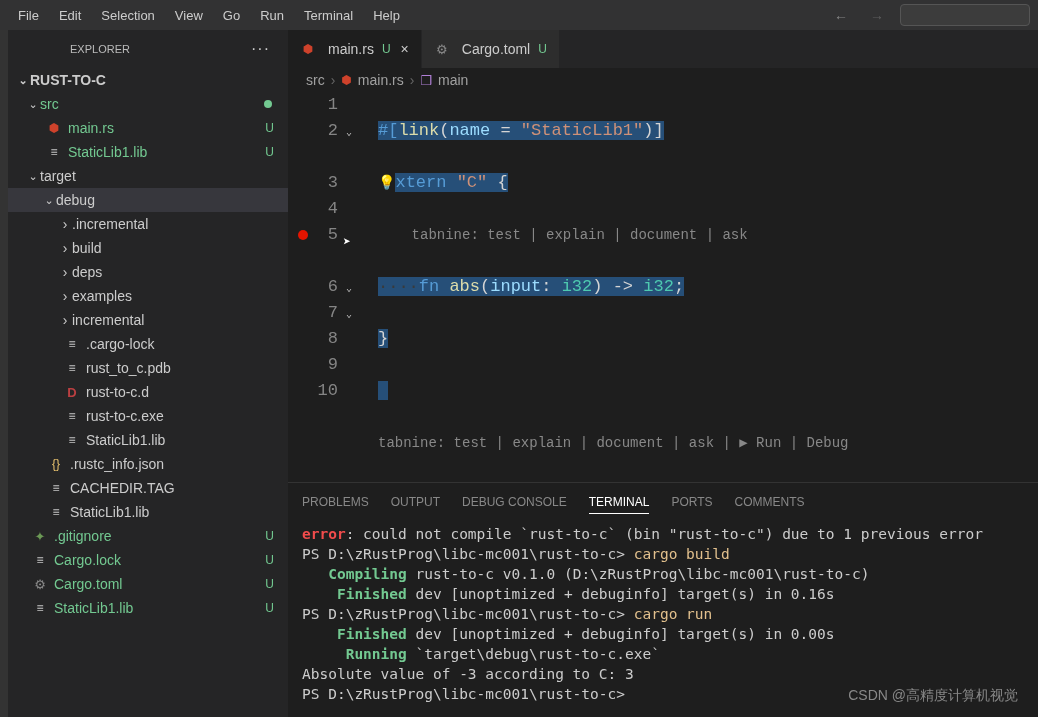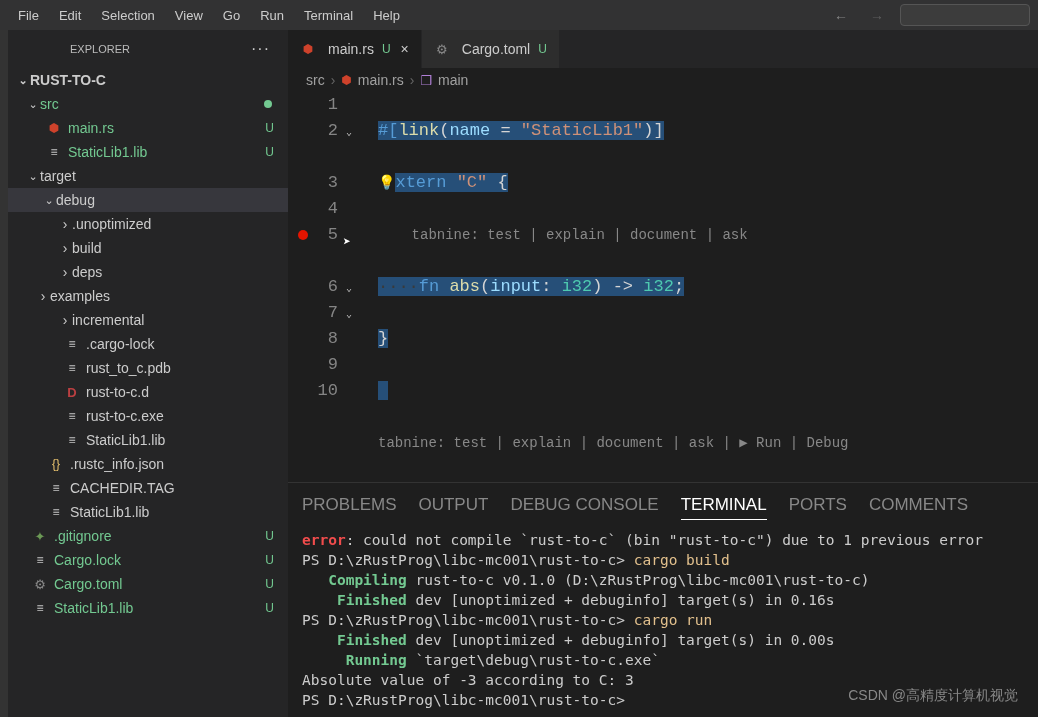--- a/index.html
+++ b/index.html
@@ -162,21 +162,21 @@
 .panel {
   height: 235px;
   border-top: 1px solid #333;
   display: flex;
   flex-direction: column;
 }
 .panel-tabs {
   display: flex;
   padding: 8px 14px 4px;
   gap: 22px;
-  font-size: 17px;
+  font-size: 12px;
   color: #888;
 }
 .ptab { cursor: pointer; padding: 4px 0; }
 .ptab.active { color: #fff; border-bottom: 1px solid #fff; }
 .terminal {
   flex: 1;
   font-family: Consolas, monospace;
   font-size: 14.5px;
   line-height: 20px;
   padding: 6px 14px;
@@ -244,31 +244,31 @@
     <div class="tree-item" style="padding-left:18px">
       <span class="chevron down"></span>
       <span class="tree-label">target</span>
     </div>
     <div class="tree-item selected" style="padding-left:34px">
       <span class="chevron down"></span>
       <span class="tree-label">debug</span>
     </div>
     <div class="tree-item" style="padding-left:50px">
       <span class="chevron right"></span>
-      <span class="tree-label">.unoptimized</span>
+      <span class="tree-label">.incremental</span>
     </div>
     <div class="tree-item" style="padding-left:50px">
       <span class="chevron right"></span>
       <span class="tree-label">build</span>
     </div>
     <div class="tree-item" style="padding-left:50px">
       <span class="chevron right"></span>
       <span class="tree-label">deps</span>
     </div>
-    <div class="tree-item" style="padding-left:28px">
+    <div class="tree-item" style="padding-left:50px">
       <span class="chevron right"></span>
       <span class="tree-label">examples</span>
     </div>
     <div class="tree-item" style="padding-left:50px">
       <span class="chevron right"></span>
       <span class="tree-label">incremental</span>
     </div>
     <div class="tree-item" style="padding-left:56px">
       <span class="icon icon-file">≡</span>
       <span class="tree-label">.cargo-lock</span>

